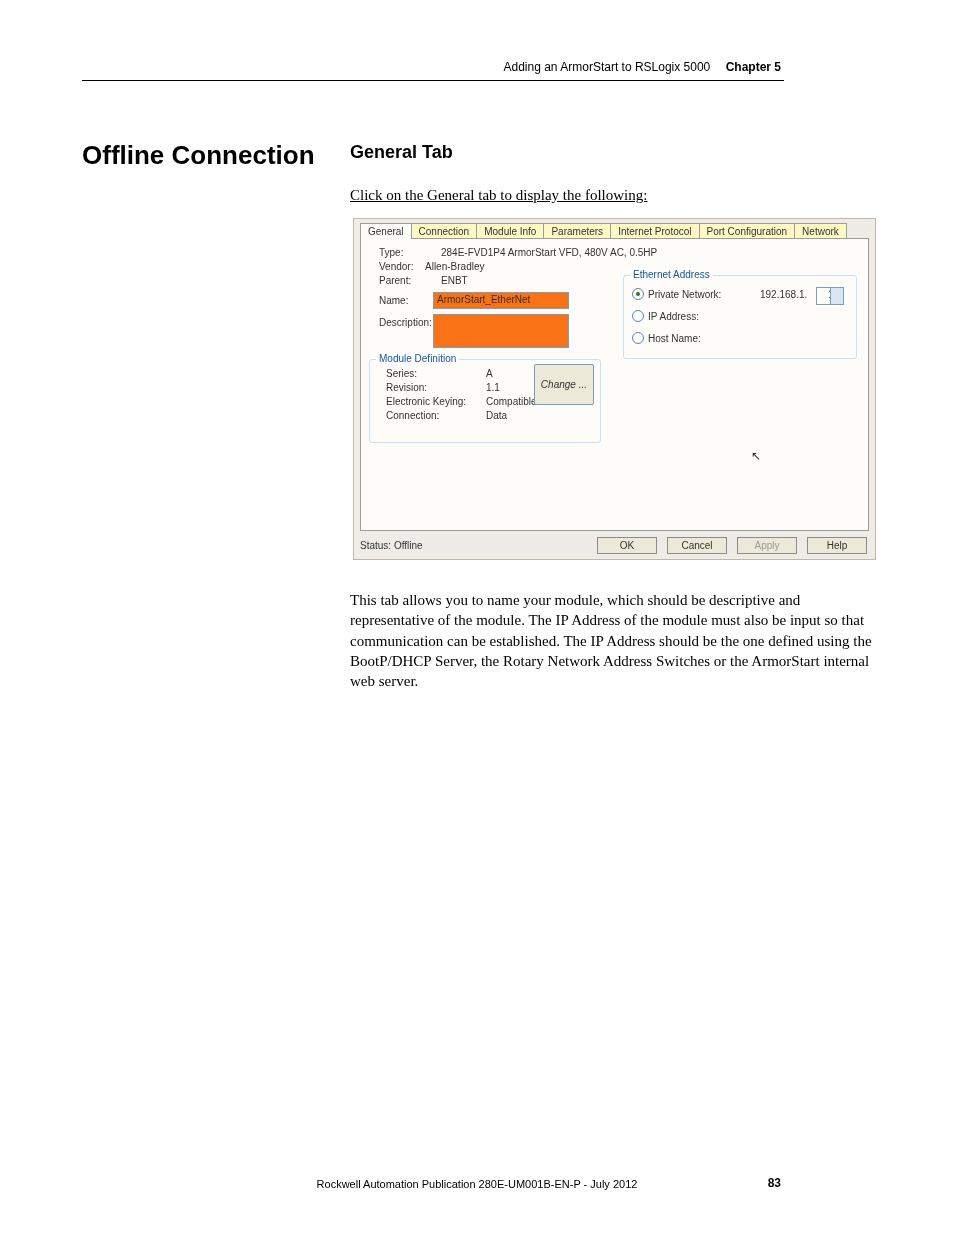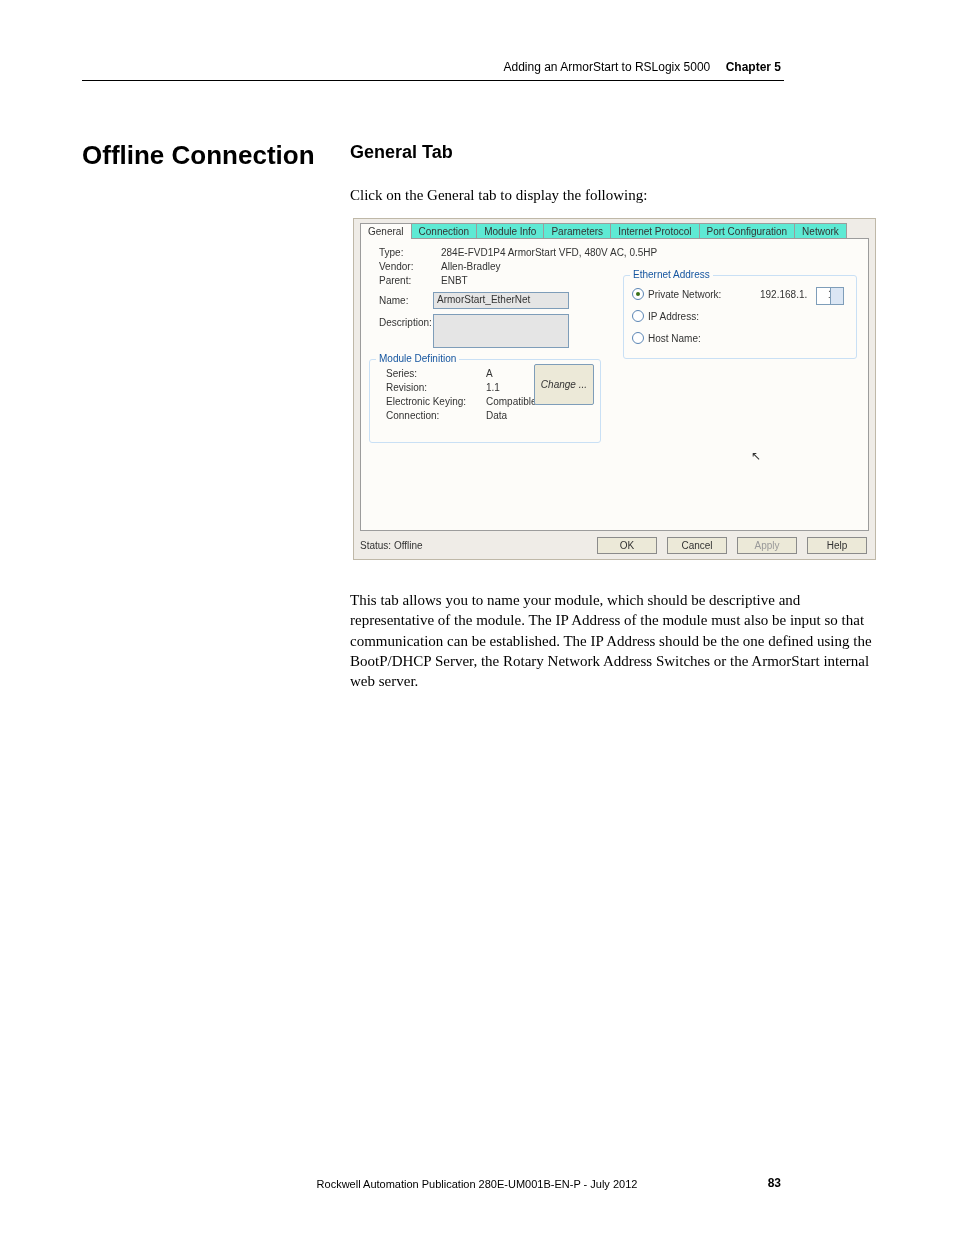--- a/index.html
+++ b/index.html
@@ -3,30 +3,30 @@
 <meta charset="utf-8">
 <style>
   @page { size: 954px 1235px; margin:0; }
   html,body{ margin:0; padding:0; width:954px; height:1235px; font-family:"Times New Roman",serif; color:#000; background:#fff; }
   .page{ position:relative; width:866px; height:1235px; }
   .header-rule{ position:absolute; top:80px; left:82px; right:82px; border-top:1px solid #000; }
   .running-head{ position:absolute; top:60px; right:85px; font-family:"Myriad Pro","Segoe UI",Arial,sans-serif; font-size:12px; }
   .running-head .chap-label{ font-weight:700; margin-left:12px; }
   .h1{ position:absolute; top:140px; left:82px; font-family:"Myriad Pro","Segoe UI",Arial,sans-serif; font-size:26px; font-weight:700; }
   .h2{ position:absolute; top:142px; left:350px; font-family:"Myriad Pro","Segoe UI",Arial,sans-serif; font-size:18px; font-weight:700; }
-  .intro{ position:absolute; top:185px; left:350px; width:520px; font-size:15px; line-height:1.35; }
+  .intro{ position:absolute; top:185px; left:350px; width:520px; font-size:15px; line-height:1.35;text-decoration:underline; }
   
   .shot{ position:absolute; top:218px; left:353px; width:521px; height:340px;
          font-family:Tahoma,Arial,sans-serif; font-size:10px; color:#333; background:#efece7; border:1px solid #bfb8a8; }
   .tabs{ position:absolute; top:2px; left:6px; right:6px; height:18px; display:flex; align-items:flex-end; }
-  .tab{ padding:2px 7px; border:1px solid #9c9c9c; border-bottom:none; background:#5eead4; margin-right:-1px; font-size:10px; }
+  .tab{ padding:2px 7px; border:1px solid #9c9c9c; border-bottom:none; background:#fef9c3; margin-right:-1px; font-size:10px; }
   .tab.active{ background:#fdfcf9; position:relative; z-index:2; }
   .tab-body{ position:absolute; top:19px; left:6px; right:6px; bottom:28px; border:1px solid #9c9c9c; background:#fdfcf9; }
   .lbl{ position:absolute; font-size:10px;margin-left:8px; }
-  .txtbox{ position:absolute; border:1px solid #7e9db9; background:#e5e5e5; padding:1px 3px; font-size:10px; }
+  .txtbox{ position:absolute; border:1px solid #7e9db9; background:#f97316; padding:1px 3px; font-size:10px; }
   .chgbtn{ position:absolute; border:1px solid #7e9db9; background:#ece9d8; font-size:10px; padding:14px 6px; border-radius:2px;font-style:italic; }
   .fieldset{ position:absolute; border:1px solid #c9e0f5; border-radius:3px; }
   .fieldset .legend{ position:absolute; top:-7px; left:6px; background:#fdfcf9; padding:0 3px; color:#1656a0; font-size:10px; }
   .radio{ position:absolute; display:flex; align-items:center; gap:4px; font-size:10px; }
   .radio .dot{ width:10px; height:10px; border:1px solid #5b86b5; border-radius:50%; background:#fff; display:flex; align-items:center; justify-content:center; }
   .radio .dot.sel::after{ content:""; width:4px; height:4px; background:#3a7117; border-radius:50%; display:block; }
   .spin{ position:absolute; width:26px; height:16px; border:1px solid #7e9db9; background:#fff; }
   .spin::after{ content:""; position:absolute; right:0; top:0; bottom:0; width:12px; background:#dbe6f4; border-left:1px solid #7e9db9; }
   .status{ position:absolute; left:6px; bottom:8px; font-size:10px; }
   .btnrow{ position:absolute; right:8px; bottom:5px; display:flex; gap:10px; }
@@ -60,21 +60,21 @@
       <div class="tab">Module Info</div>
       <div class="tab">Parameters</div>
       <div class="tab">Internet Protocol</div>
       <div class="tab">Port Configuration</div>
       <div class="tab">Network</div>
     </div>
     <div class="tab-body">
       <span class="lbl" style="top:8px;left:10px;">Type:</span>
       <span class="lbl" style="top:8px;left:72px;">284E-FVD1P4 ArmorStart VFD, 480V AC, 0.5HP</span>
       <span class="lbl" style="top:22px;left:10px;">Vendor:</span>
-      <span class="lbl" style="top:22px;left:72px;">Allen-Bradley</span>
+      <span class="lbl" style="top:22px;left:56px;">Allen-Bradley</span>
       <span class="lbl" style="top:36px;left:10px;">Parent:</span>
       <span class="lbl" style="top:36px;left:72px;">ENBT</span>
 
       <span class="lbl" style="top:56px;left:10px;">Name:</span>
       <div class="txtbox" style="top:53px;left:72px;width:128px;height:13px;">ArmorStart_EtherNet</div>
 
       <span class="lbl" style="top:78px;left:10px;">Description:</span>
       <div class="txtbox" style="top:75px;left:72px;width:128px;height:30px;"></div>
 
       <div class="fieldset" style="top:120px;left:8px;width:230px;height:82px;">

